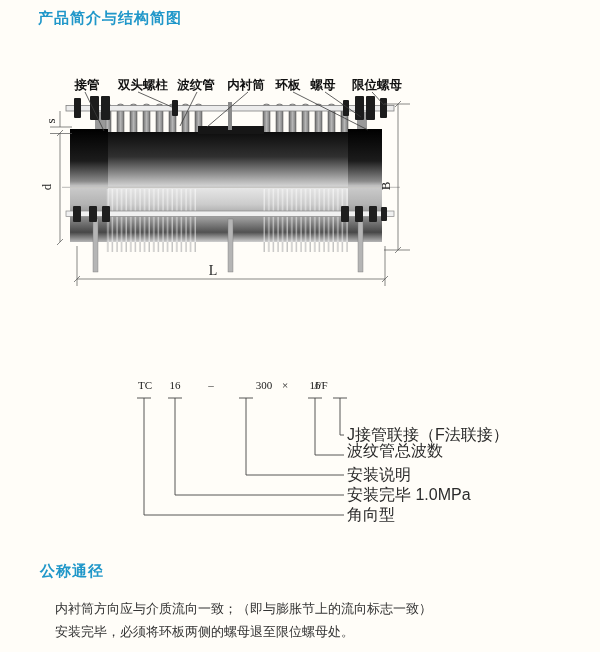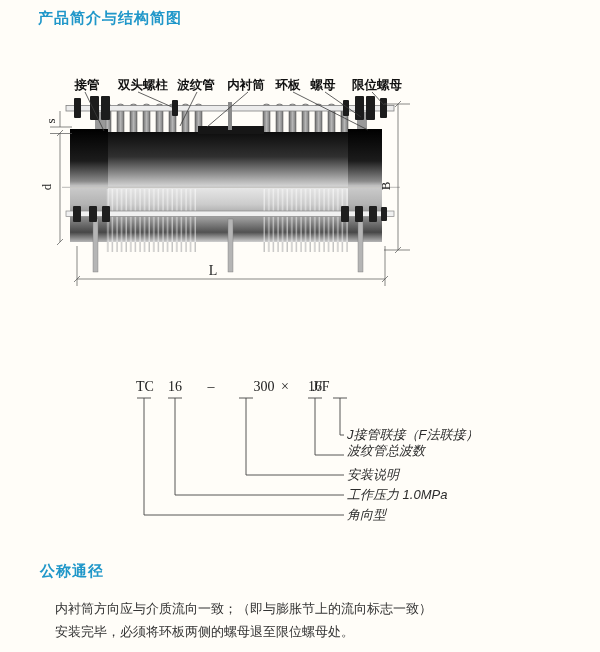--- a/index.html
+++ b/index.html
@@ -21,25 +21,25 @@
   #title-intro{left:38px;top:9px;}
   #title-code{left:40px;top:347px;}
   #title-install{left:40px;top:562px;}
   .svg-abs{position:absolute;}
   #diagram-svg{left:25px;top:60px;width:400px;height:245px;}
   #code-lines-svg{left:0px;top:0px;width:600px;height:652px;pointer-events:none;}
   .code-token{
     position:absolute;top:379px;
     transform:translateX(-50%);
     font-family:"Liberation Serif","DejaVu Serif",serif;
-    font-size:14px;color:#1a1a1a;white-space:nowrap;
+    font-size:11px;color:#1a1a1a;white-space:nowrap;
   }
   .legend-item{
     position:absolute;left:347px;
-    font-size:13px;color:#2b2b2b;white-space:nowrap;line-height:14px;font-style:italic;
+    font-size:16px;color:#2b2b2b;white-space:nowrap;line-height:14px;
   }
   .install-line{
     position:absolute;left:55px;
     font-size:13px;color:#333;white-space:nowrap;line-height:15px;
   }
 </style>
 </head>
 <body>
 
 <div class="page">
@@ -225,21 +225,21 @@
         <line x1="315" y1="455" x2="344" y2="455"></line>
       <line x1="340" y1="398" x2="340" y2="435"></line>
         <line x1="340" y1="435" x2="344" y2="435"></line>
     </g>
   </svg>
 
   <div>
     <div class="legend-item" style="top:428px">J接管联接（F法联接）</div>
     <div class="legend-item" style="top:444px">波纹管总波数</div>
     <div class="legend-item" style="top:468px">安装说明</div>
-    <div class="legend-item" style="top:488px">工作压力 1.0MPa</div>
+    <div class="legend-item" style="top:488px">安装完毕 1.0MPa</div>
     <div class="legend-item" style="top:508px">角向型</div>
   </div>
 
   <div id="title-install" class="sec-title">公称通径</div>
   <div class="install-line" style="top:624px">安装完毕，必须将环板两侧的螺母退至限位螺母处。</div>
   <div class="install-line" style="top:601px">内衬筒方向应与介质流向一致；（即与膨胀节上的流向标志一致）</div>
 
 </div>
 
 </body></html>

